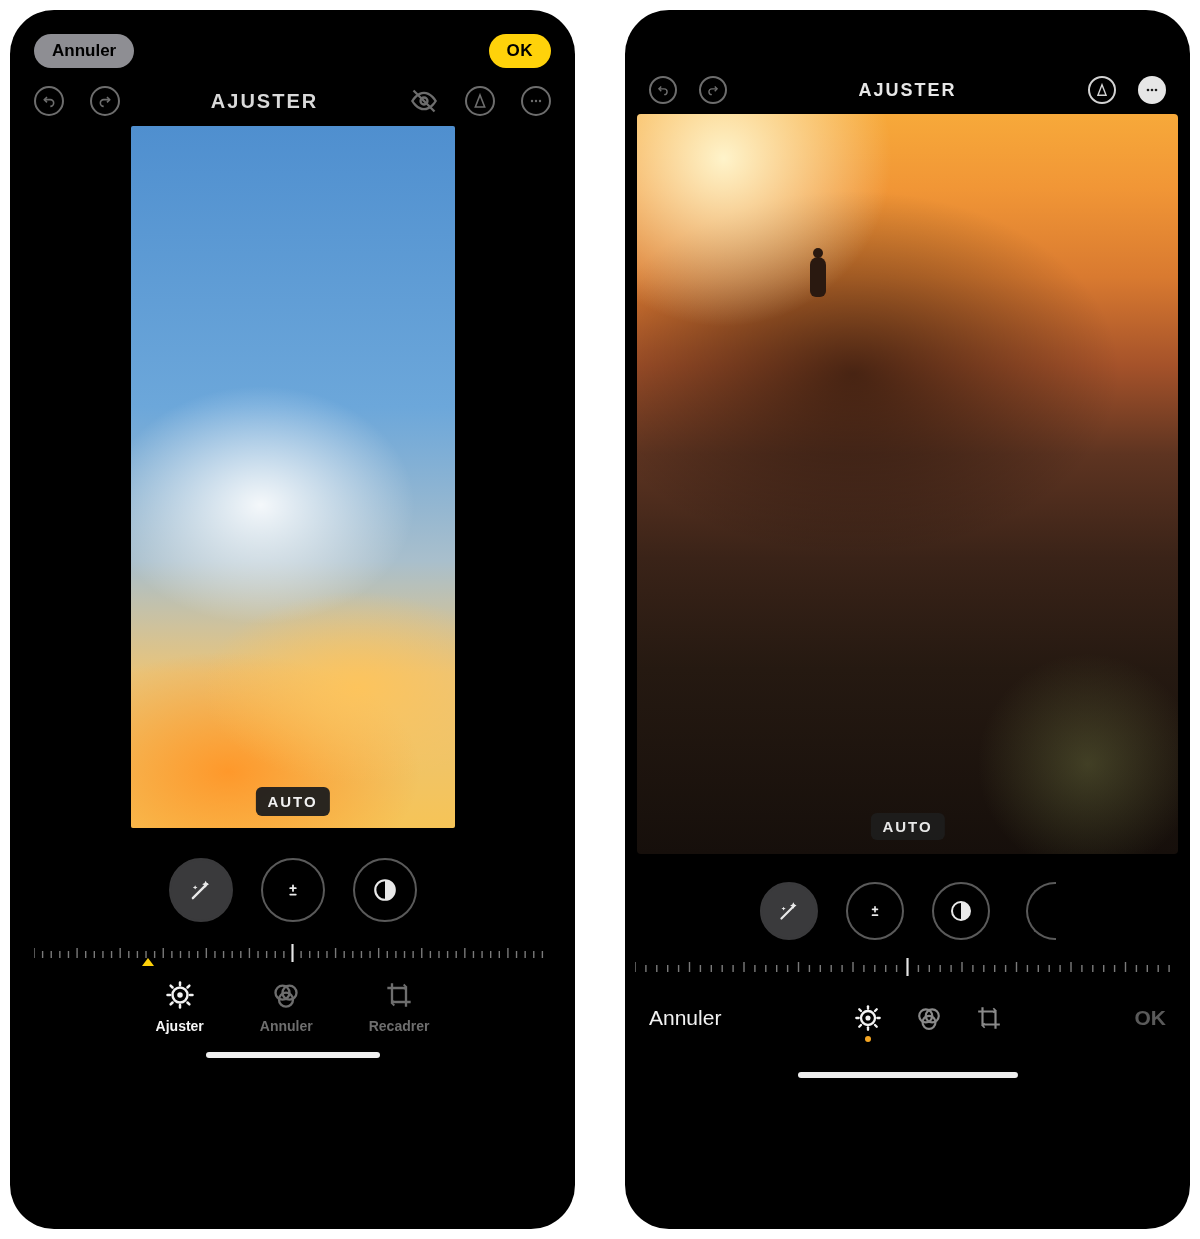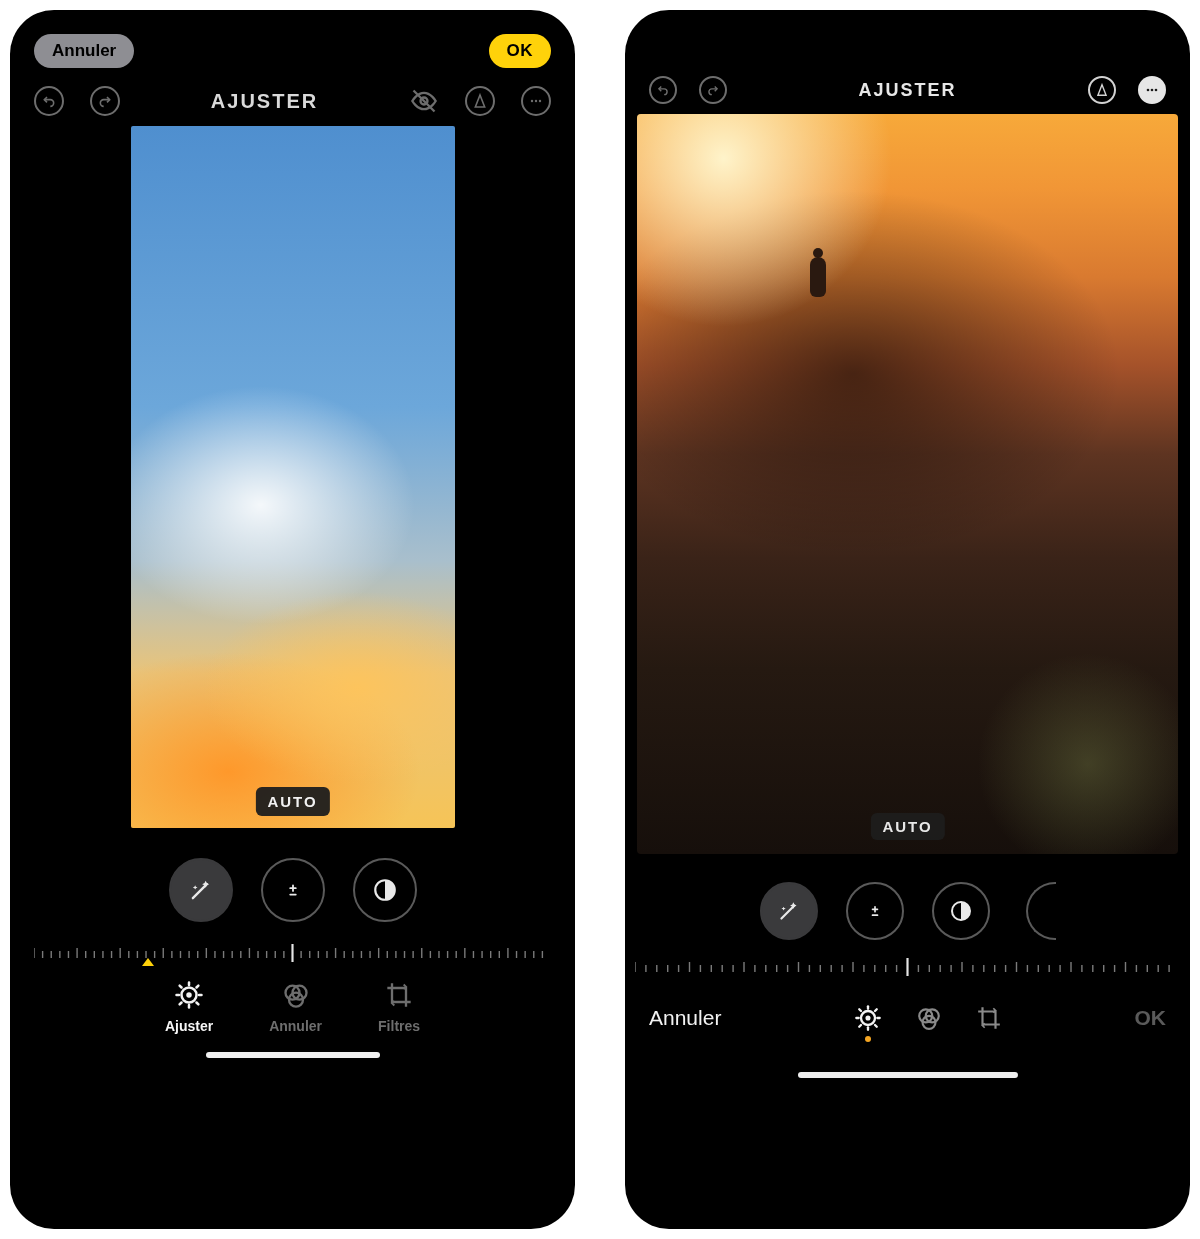--- a/index.html
+++ b/index.html
@@ -451,21 +451,21 @@
 
     <div class="a-tab">
       <span class="ticon">
         <svg viewBox="0 0 24 24" width="28" height="28" fill="none" stroke="#6e6e6e" stroke-width="2">
             <path d="M6 2v16h16"></path>
             <path d="M2 6h16v16"></path>
             <path d="M16 3l2 2-2 2" stroke-width="1.6"></path>
             <path d="M8 21l-2-2 2-2" stroke-width="1.6"></path>
           </svg>
       </span>
-      <span>Filtres</span>
+      <span>Recadrer</span>
     </div>
   </div>
 
   <div class="home-a"></div>
 </div>
 
 <div class="phone">
 
   <div class="b-toolbar">
     <div class="b-tb-left">

